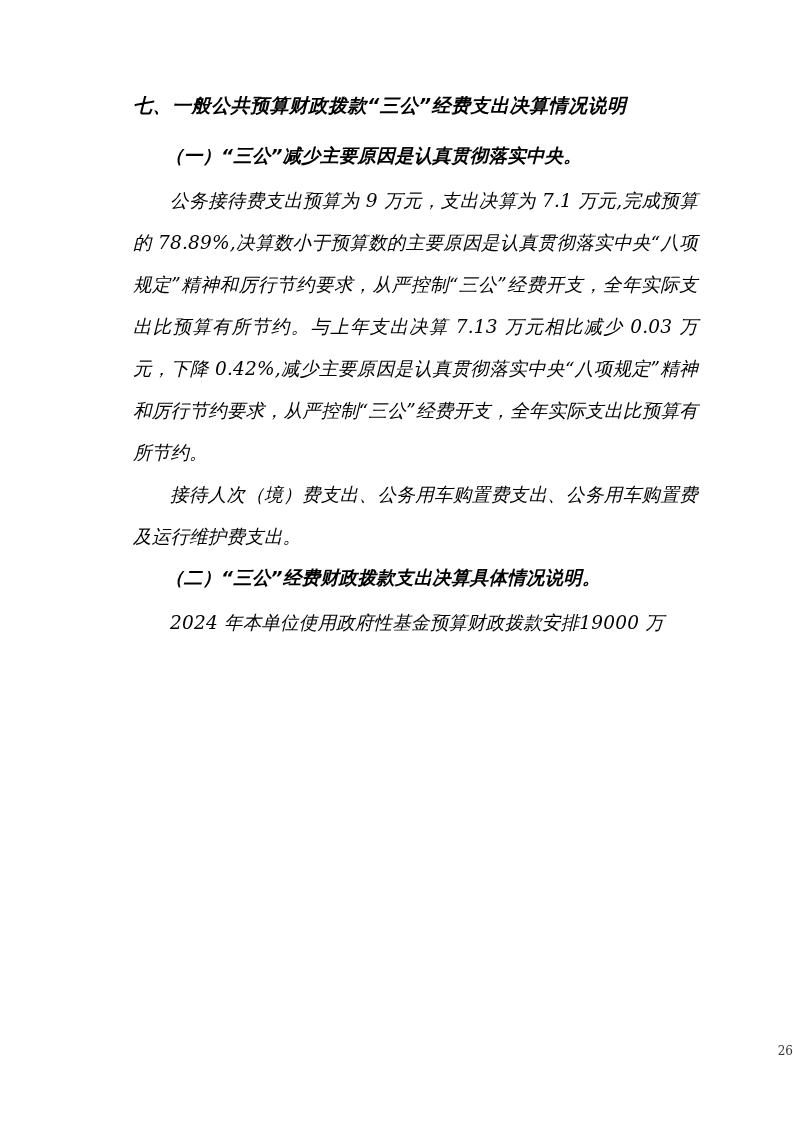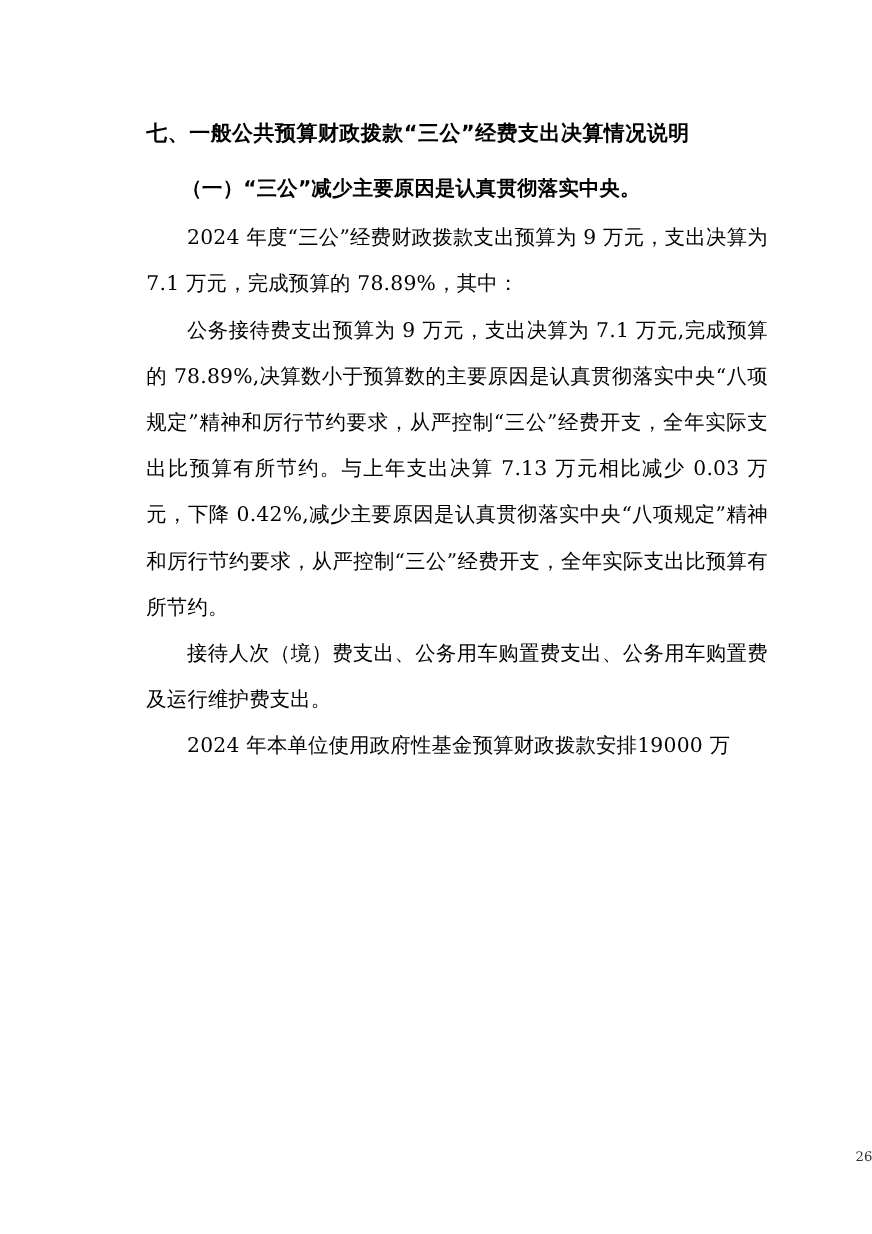--- a/index.html
+++ b/index.html
@@ -16,22 +16,23 @@
     width: 793px;
     height: 1122px;
     margin: 0 auto;
     background: #ffffff;
     box-sizing: border-box;
     overflow: hidden;
   }
   .content {
     position: absolute;
     left: 133px;
-    top: 104px;
+    top: 88px;
     width: 565px;
+    font-style: italic;
   }
   .doc-heading {
     font-family: "DejaVu Sans", "Liberation Sans", sans-serif;
     font-weight: bold;
     font-size: 19px;
     line-height: 34px;
     letter-spacing: 0.5px;
     margin: 0 0 14px 0;
     text-indent: 0;
   }
@@ -77,24 +78,24 @@
 </head>
 <body>
 
 <div class="page">
   <div class="content">
 
     <h1 class="doc-heading">七、一般公共预算财政拨款“三公”经费支出决算情况说明</h1>
 
     <h2 class="sub-heading">（一）“三公”减少主要原因是认真贯彻落实中央。</h2>
 
-    <p class="body-par">2024 年度“三公”经费财政拨款支出预算为 9 万元，支出决算为 7.1 万元，完成预算的 78.89%，其中：</p>
     <p class="body-par">公务接待费支出预算为 9 万元，支出决算为 7.1 万元,完成预算的 78.89%,决算数小于预算数的主要原因是认真贯彻落实中央“八项规定”精神和厉行节约要求，从严控制“三公”经费开支，全年实际支出比预算有所节约。与上年支出决算 7.13 万元相比减少 0.03 万元，下降 0.42%,减少主要原因是认真贯彻落实中央“八项规定”精神和厉行节约要求，从严控制“三公”经费开支，全年实际支出比预算有所节约。</p>
     <p class="body-par">接待人次（境）费支出、公务用车购置费支出、公务用车购置费及运行维护费支出。</p>
 
+    <h2 class="sub-heading">（二）“三公”经费财政拨款支出决算具体情况说明。</h2>
 
 
 
     <p class="body-par">2024 年本单位使用政府性基金预算财政拨款安排19000 万</p>
 
   </div>
 
   <div class="page-number">26</div>
 </div>
 

